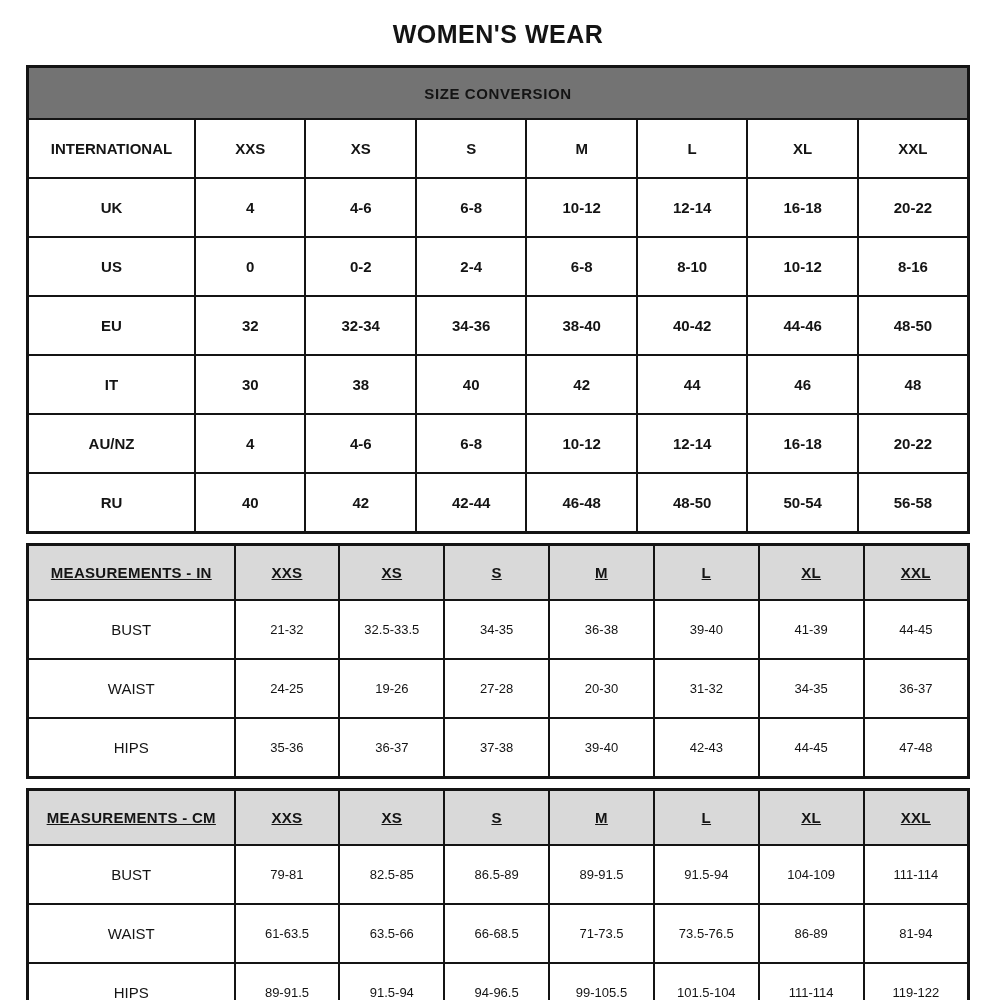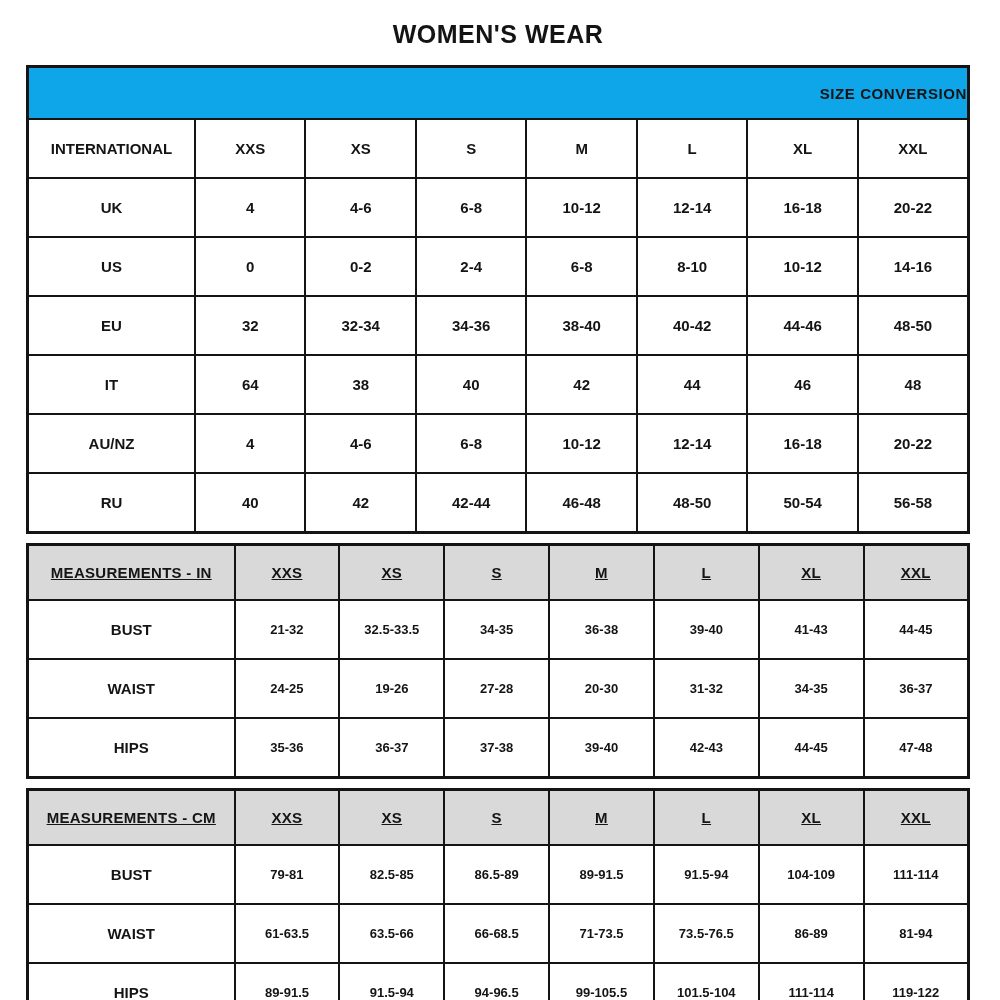--- a/index.html
+++ b/index.html
@@ -49,21 +49,21 @@
   #t-conv td { height: 57px; font-size: 15px; font-weight: bold; }
   #t-conv td.conv-header-cell { font-size: 15px; }
   
   .meas th.band-cell {
     height: 53px;
     font-size: 15px;
     font-weight: bold;
     letter-spacing: 0.3px;
     text-decoration: underline;
   }
-  .meas td { height: 57px; font-size: 13px; font-weight: bold; }
+  .meas td { height: 57px; font-size: 13px; font-weight: normal; }
   .meas td.row-label { font-size: 15px; }
 </style>
 </head>
 <body>
 
 <div class="page">
 
   <h1 class="page-title">WOMEN'S WEAR</h1>
 
   <table class="sheet" id="t-conv">
@@ -72,21 +72,21 @@
       <col style="width:11.742%">
         <col style="width:11.742%">
         <col style="width:11.742%">
       <col style="width:11.742%">
         <col style="width:11.742%">
         <col style="width:11.742%">
       <col style="width:11.742%">
     </colgroup>
     <thead>
       <tr>
-        <th class="band band-fill" colspan="8" style="background: #0ea5e9; text-align: right;">SIZE CONVERSION</th>
+        <th class="band band-fill" colspan="8" style="background: #737373;">SIZE CONVERSION</th>
       </tr>
     </thead>
     <tbody>
         <tr>
           <td class="conv-header-cell">INTERNATIONAL</td>
           <td class="conv-header-cell">XXS</td>
           <td class="conv-header-cell">XS</td>
           <td class="conv-header-cell">S</td>
           <td class="conv-header-cell">M</td>
           <td class="conv-header-cell">L</td>
@@ -104,35 +104,35 @@
           <td class="value-cell">20-22</td>
         </tr>
         <tr>
           <td class="row-label">US</td>
           <td class="value-cell">0</td>
           <td class="value-cell">0-2</td>
           <td class="value-cell">2-4</td>
           <td class="value-cell">6-8</td>
           <td class="value-cell">8-10</td>
           <td class="value-cell">10-12</td>
-          <td class="value-cell">14-16</td>
+          <td class="value-cell">8-16</td>
         </tr>
         <tr>
           <td class="row-label">EU</td>
           <td class="value-cell">32</td>
           <td class="value-cell">32-34</td>
           <td class="value-cell">34-36</td>
           <td class="value-cell">38-40</td>
           <td class="value-cell">40-42</td>
           <td class="value-cell">44-46</td>
           <td class="value-cell">48-50</td>
         </tr>
         <tr>
           <td class="row-label">IT</td>
-          <td class="value-cell">64</td>
+          <td class="value-cell">30</td>
           <td class="value-cell">38</td>
           <td class="value-cell">40</td>
           <td class="value-cell">42</td>
           <td class="value-cell">44</td>
           <td class="value-cell">46</td>
           <td class="value-cell">48</td>
         </tr>
         <tr>
           <td class="row-label">AU/NZ</td>
           <td class="value-cell">4</td>
@@ -178,21 +178,21 @@
           <th class="band-cell band-fill" style="background: rgb(217, 217, 217);">XL</th>
           <th class="band-cell band-fill" style="background: rgb(217, 217, 217);">XXL</th>
         </tr>
         <tr>
           <td class="row-label">BUST</td>
           <td class="value-cell">21-32</td>
           <td class="value-cell">32.5-33.5</td>
           <td class="value-cell">34-35</td>
           <td class="value-cell">36-38</td>
           <td class="value-cell">39-40</td>
-          <td class="value-cell">41-43</td>
+          <td class="value-cell">41-39</td>
           <td class="value-cell">44-45</td>
         </tr>
         <tr>
           <td class="row-label">WAIST</td>
           <td class="value-cell">24-25</td>
           <td class="value-cell">19-26</td>
           <td class="value-cell">27-28</td>
           <td class="value-cell">20-30</td>
           <td class="value-cell">31-32</td>
           <td class="value-cell">34-35</td>

